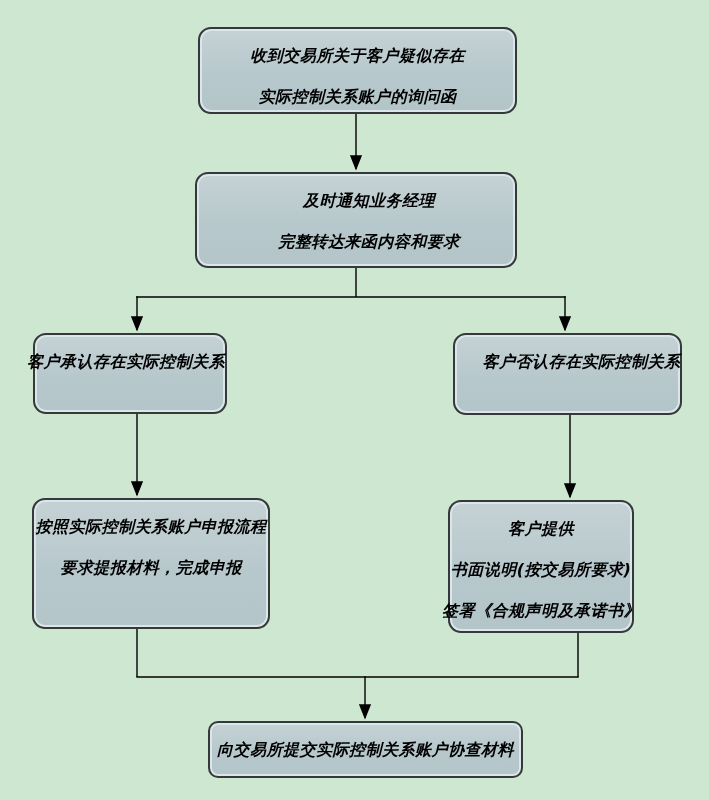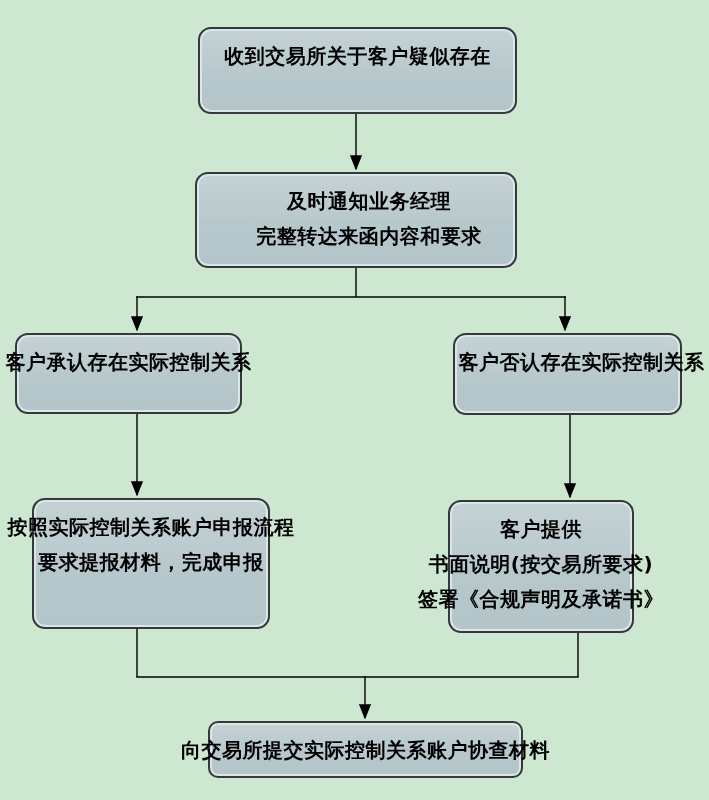--- a/index.html
+++ b/index.html
@@ -27,34 +27,35 @@
     z-index: 2;
     box-sizing: border-box;
     background: linear-gradient(180deg, #c5d2d5 0%, #b7c8cc 55%, #b3c5c9 100%);
     border: 2px solid #35393b;
     border-radius: 13px;
     box-shadow: inset 0 0 0 2px #dbe6e8;
     display: flex;
     flex-direction: column;
     align-items: center;
     padding-top: 19px;
-    row-gap: 19px;
-    font-size: 20px;
+    row-gap: 25px;
+    font-size: 16px;
     font-weight: bold;
     color: #000000;
     letter-spacing: 0.5px;
     white-space: nowrap;
+    font-style: italic;
   }
   .node-line {
     line-height: 16px;
   }
   
   .node-inquiry { left: 198px; top: 27px;  width: 319px; height: 87px;  }
   .node-notify  { left: 195px; top: 172px; width: 322px; height: 96px; padding-left: 26px;  }
-  .node-admit   { left: 15px;  top: 333px; width: 227px; height: 81px;  }
+  .node-admit   { left: 33px;  top: 333px; width: 194px; height: 81px; align-items: flex-end;  }
   .node-deny    { left: 453px; top: 333px; width: 229px; height: 82px; padding-left: 28px;  }
   .node-report  { left: 32px;  top: 498px; width: 238px; height: 131px; }
   .node-provide { left: 448px; top: 500px; width: 186px; height: 133px; }
   .node-submit  { left: 208px; top: 721px; width: 315px; height: 57px; border-radius: 10px; }
 </style>
 </head>
 <body>
 
 <div class="canvas">
 
@@ -77,20 +78,21 @@
     <line x1="570" y1="415" x2="570" y2="497" stroke="#000" stroke-width="1.4" marker-end="url(#arrow)"></line>
 
     <line x1="137" y1="629" x2="137" y2="677" stroke="#000" stroke-width="1.4"></line>
     <line x1="578" y1="633" x2="578" y2="677" stroke="#000" stroke-width="1.4"></line>
     <line x1="136.3" y1="677" x2="578.7" y2="677" stroke="#000" stroke-width="1.4"></line>
     <line x1="365" y1="676.3" x2="365" y2="718" stroke="#000" stroke-width="1.4" marker-end="url(#arrow)"></line>
   </svg>
 
   <div class="node node-inquiry">
     <div class="node-line">收到交易所关于客户疑似存在</div>
+    <div class="node-line">实际控制关系账户的询问函</div>
   </div>
 
   <div class="node node-notify">
     <div class="node-line">及时通知业务经理</div>
     <div class="node-line">完整转达来函内容和要求</div>
   </div>
 
   <div class="node node-admit">
     <div class="node-line">客户承认存在实际控制关系</div>
   </div>

